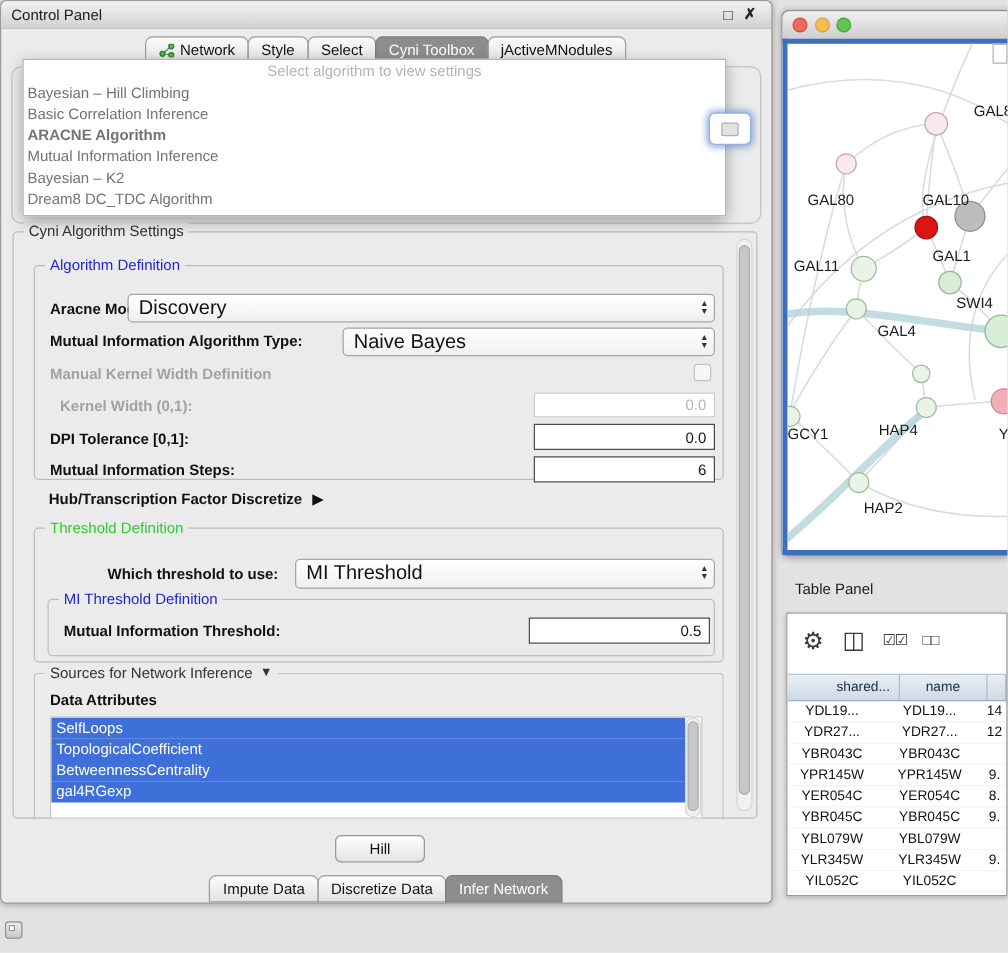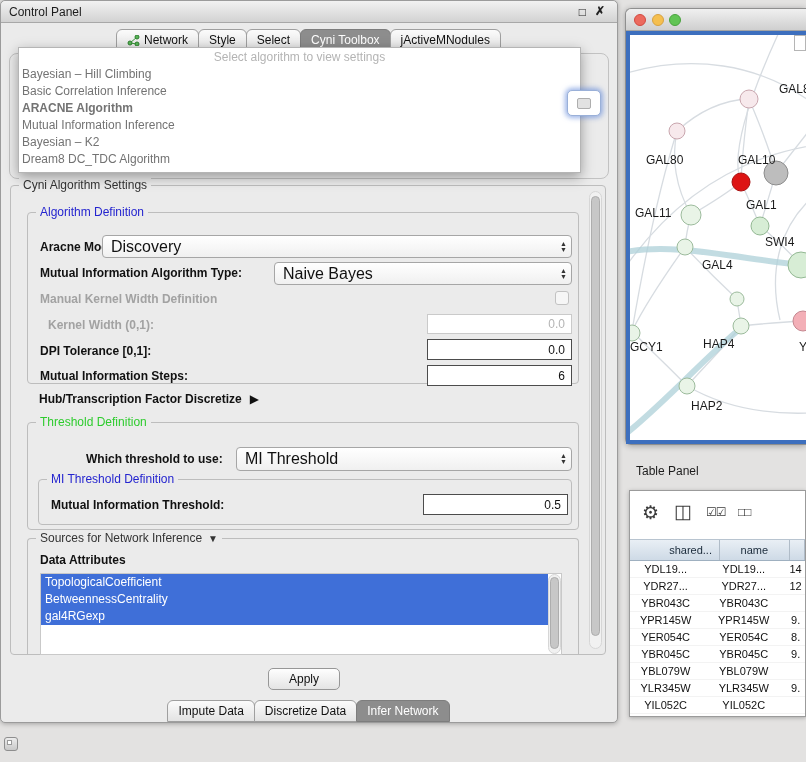--- a/index.html
+++ b/index.html
@@ -296,32 +296,33 @@
 
     <div class="abs groupbox" style="left:16px; top:352px; width:552px; height:117px; border-bottom:none; border-radius:4px 4px 0 0;">
       <span class="group-title" style="display:flex; align-items:center; gap:6px;">
         <span>Sources for Network Inference</span>
         <span style="font-size:10px;">▼</span>
       </span>
 
       <span class="abs lbl" style="left:12px; top:14px;">Data Attributes</span>
 
       <div class="abs attr-list" style="left:12px; top:34px; width:522px; height:82px;">
+        <div class="attr-item">SelfLoops</div>
         <div class="attr-item">TopologicalCoefficient</div>
         <div class="attr-item">BetweennessCentrality</div>
         <div class="attr-item">gal4RGexp</div>
         <div class="abs vtrack" style="right:0; top:0; width:13px; height:80px;">
           <span class="vthumb" style="top:2px; height:72px;"></span>
         </div>
       </div>
     </div>
   </div>
 
   <div class="abs btn" style="left:267px; top:667px; width:72px; height:22px;">
-    <span>Apply</span>
+    <span>Hill</span>
   </div>
 
   <div class="abs tabbar" style="top:699px;">
     <div class="tab">
       <span>Impute Data</span>
     </div>
     <div class="tab">
       <span>Discretize Data</span>
     </div>
     <div class="tab selected">

